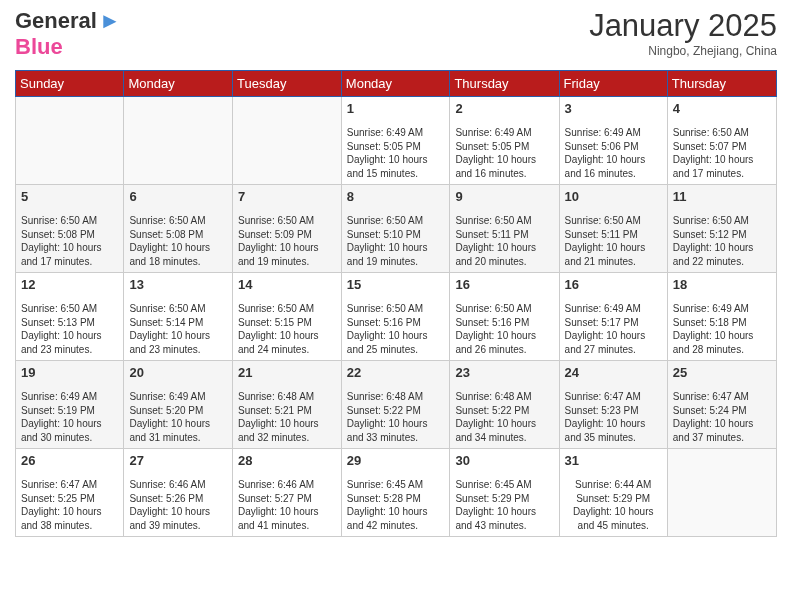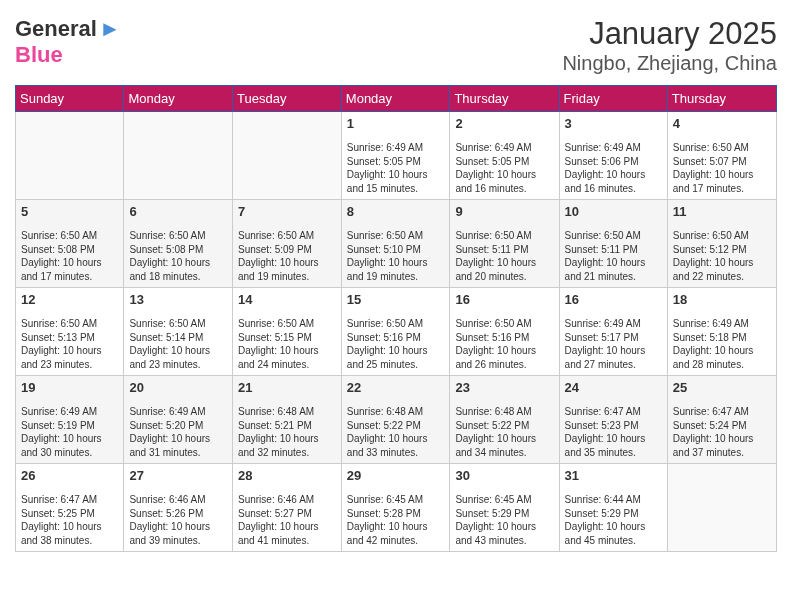--- a/index.html
+++ b/index.html
@@ -4,21 +4,21 @@
   <style>
     * { box-sizing: border-box; margin: 0; padding: 0; }
     body {
       font-family: Arial, sans-serif;
       background: #fff;
       width: 792px;
       min-height: 612px;
     }
     .page {
       width: 792px;
-      padding: 16px 15px;
+      padding: 8px 15px;
     }
     .header {
       display: flex;
       justify-content: space-between;
       align-items: flex-start;
       margin-bottom: 10px;
     }
     .logo {
       display: flex;
       flex-direction: column;
@@ -45,30 +45,30 @@
     }
     .title-block {
       text-align: right;
     }
     .calendar-title {
       font-size: 31px;
       font-weight: normal;
       color: #333;
     }
     .calendar-subtitle {
-      font-size: 20px;
+      font-size: 12px;
       color: #555;
     }
     table {
       width: 100%;
       border-collapse: collapse;
       font-size: 11px;
     }
     thead tr th {
-      background-color: #be185d;
+      background-color: #b91c1c;
       color: #fff;
       padding: 5px 4px;
       text-align: left;
       font-size: 13px;
       font-weight: normal;
       border: 1px solid #2a5caa;
     }
     tbody tr td {
       border: 1px solid #ccc;
       vertical-align: top;
@@ -345,21 +345,21 @@
           </td>
           <td>
             <span class="day-num">30</span>
             <div class="day-info" style="white-space: pre-line;">Sunrise: 6:45 AM
 Sunset: 5:29 PM
 Daylight: 10 hours
 and 43 minutes.</div>
           </td>
           <td>
             <span class="day-num">31</span>
-            <div class="day-info" style="white-space: pre-line;">Sunrise: 6:44 AM
+            <div class="day-info" style="white-space: pre-line; text-align: center;">Sunrise: 6:44 AM
 Sunset: 5:29 PM
 Daylight: 10 hours
 and 45 minutes.</div>
           </td>
           <td class="empty-cell"></td>
         </tr>
       </tbody>
   </table>
 </div>
 

